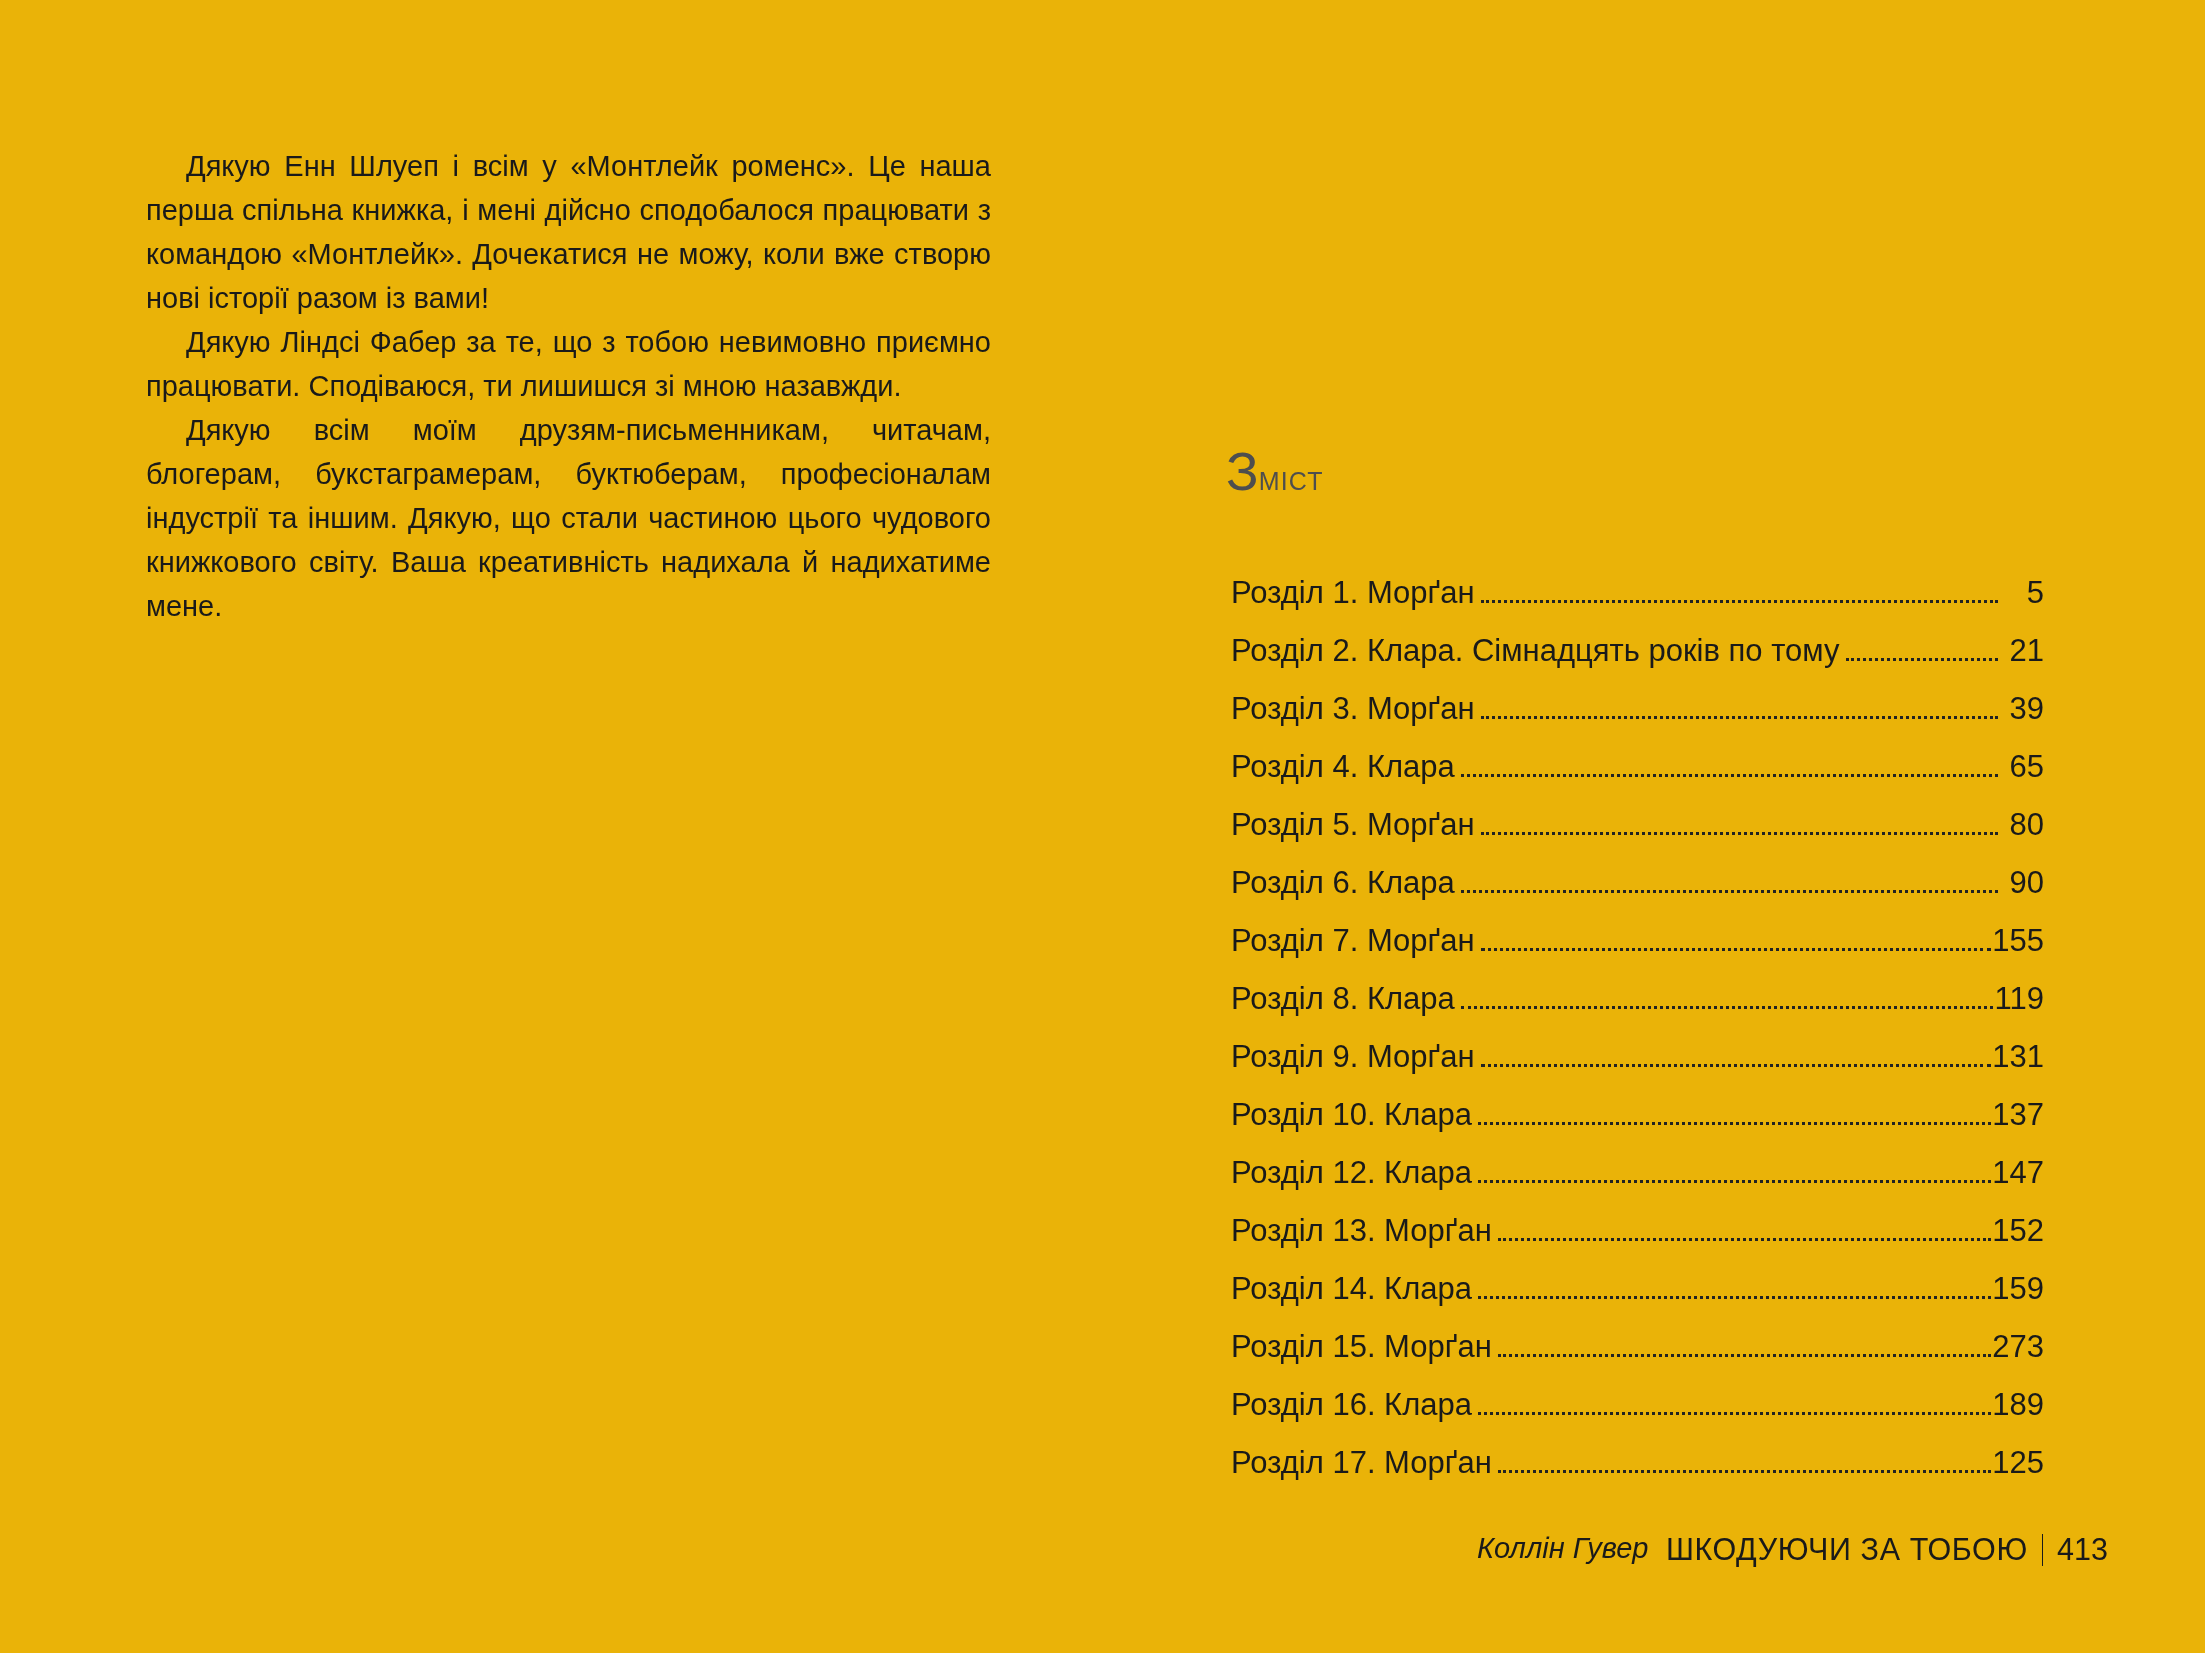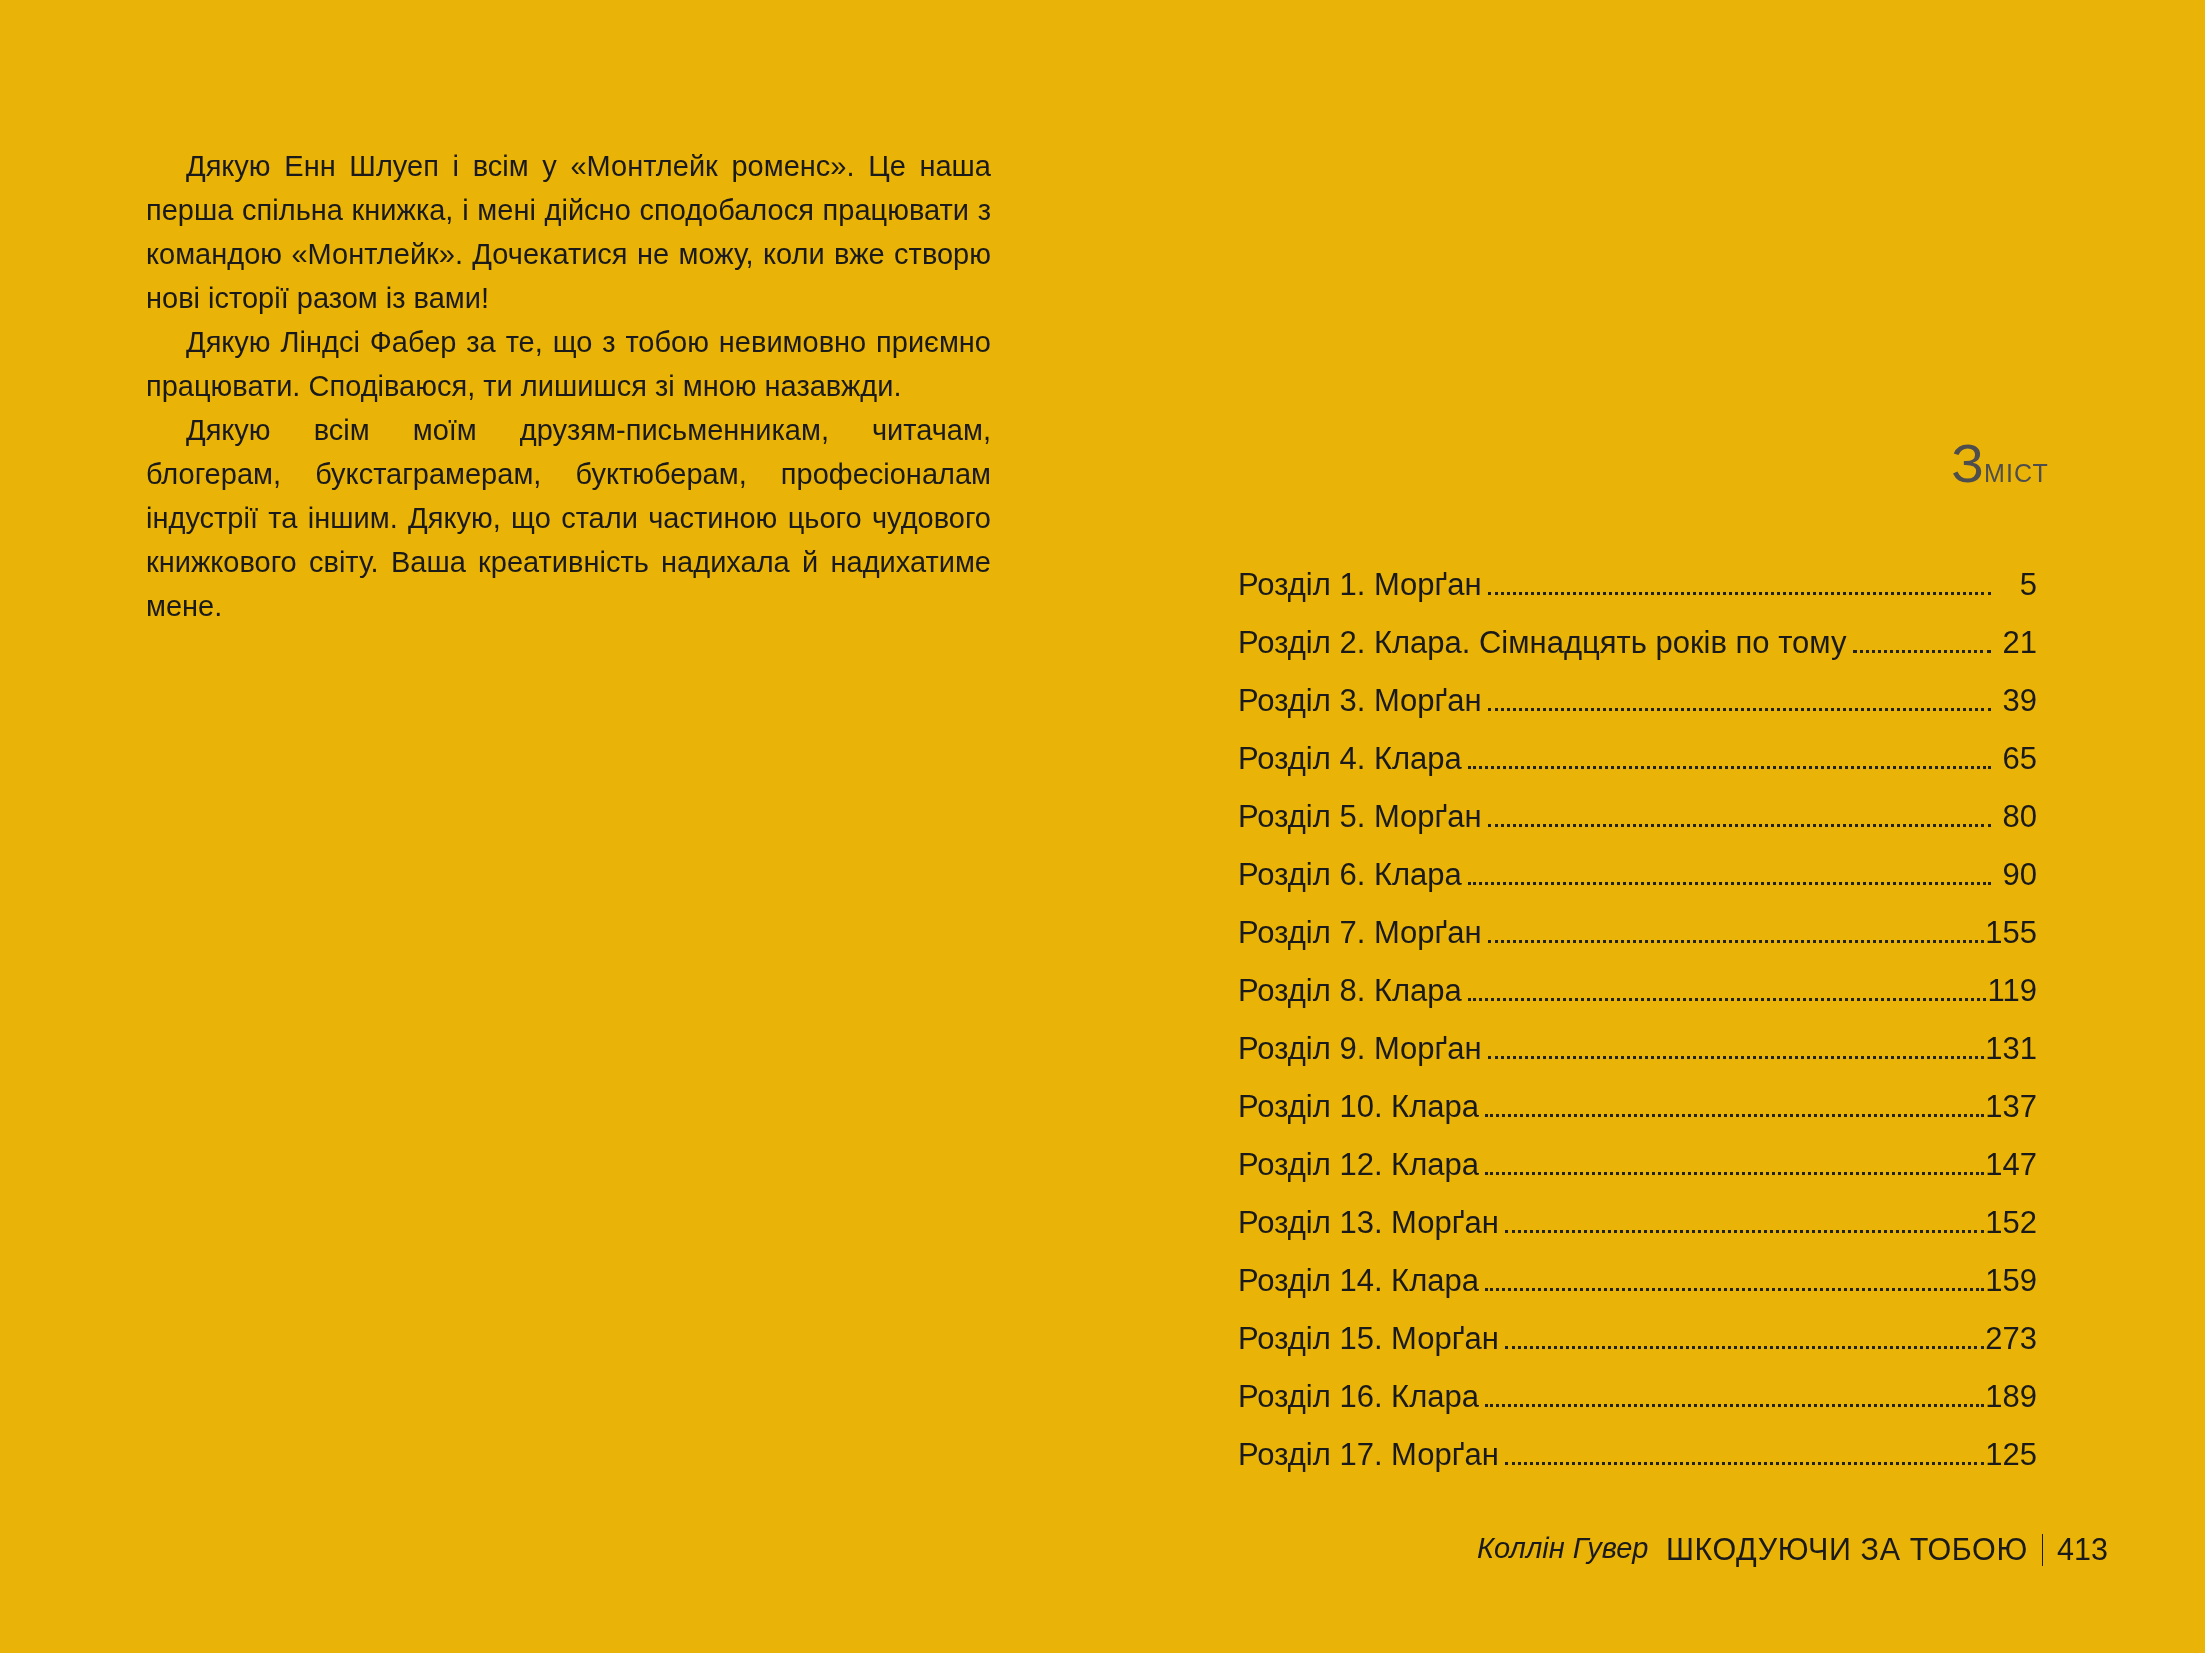--- a/index.html
+++ b/index.html
@@ -33,36 +33,36 @@
   }
 
   
   .toc {
     position: absolute;
     left: 1226px;
     top: 434px;
     width: 823px;
   }
   .toc-title {
-    margin: 4px 0 55px 0;
-    text-align: right;
+    margin: 12px 0 55px 0;
+    text-align: left;
     color: #4e4e4e;
     font-weight: 400;
     line-height: 51px;
   }
   .toc-title .initial {
     font-size: 54px;
   }
   .toc-title .rest {
     font-size: 35px;
     font-variant: small-caps;
     letter-spacing: 1.2px;
   }
   .toc-list {
-    margin: 12px;
+    margin: 5px;
     padding: 0;
   }
   .toc-row {
     display: flex;
     align-items: baseline;
     font-size: 31px;
     line-height: 58px;
     height: 58px;
     white-space: nowrap;
   }

